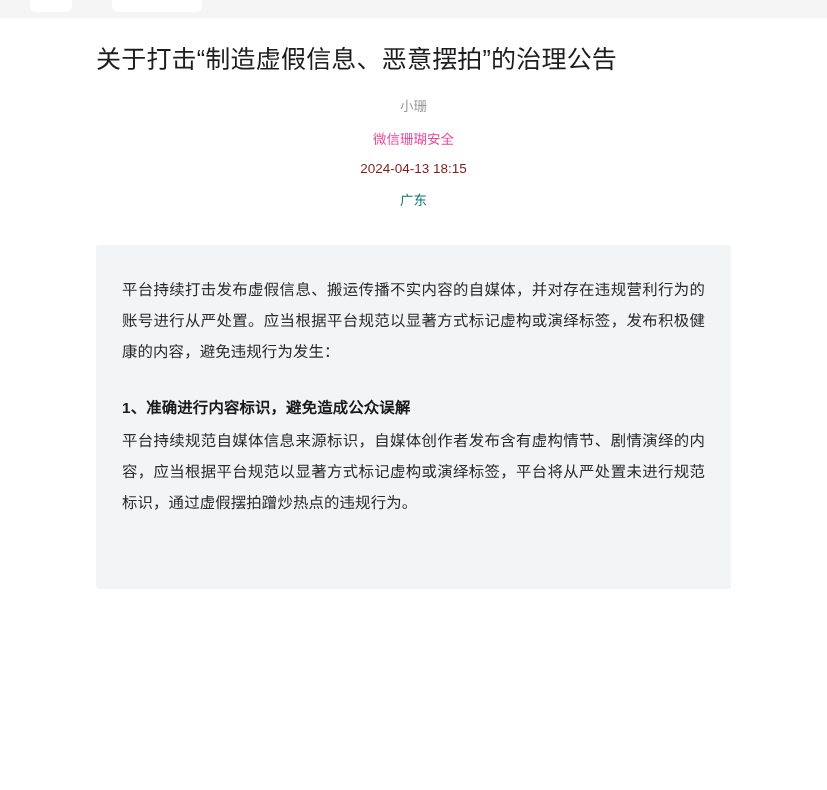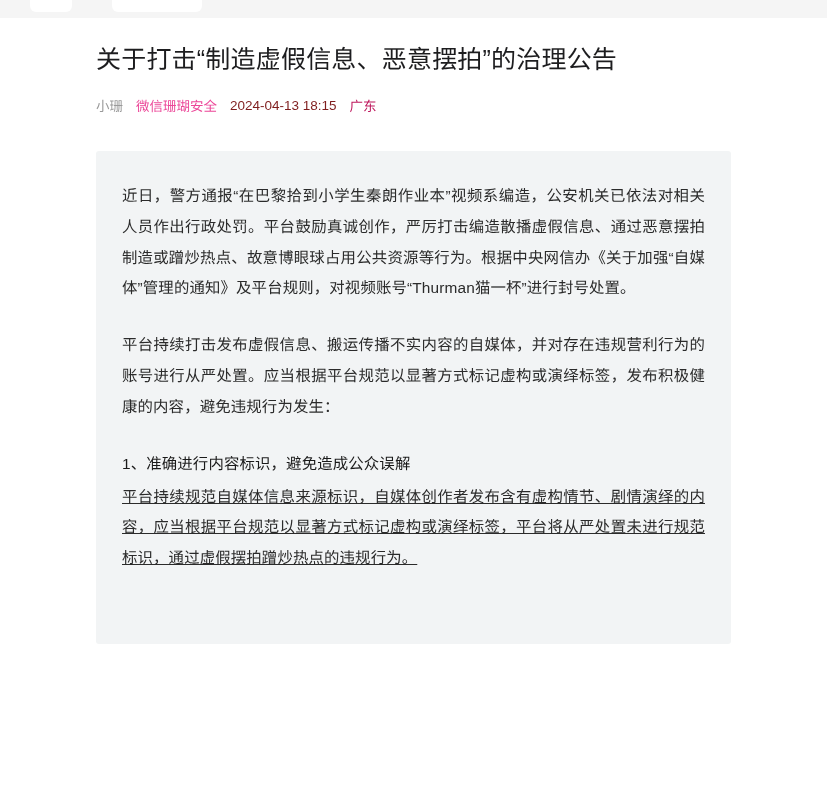--- a/index.html
+++ b/index.html
@@ -55,25 +55,26 @@
   }
 
   .meta {
     margin-top: 18px;
     font-size: 13.5px;
     color: #9a9a9a;
     display: flex;
     align-items: center;
     gap: 13px;
     white-space: nowrap;
+    flex-direction: column;
   }
   .meta .author { color: #9a9a9a; }
   .meta .account { color: #ec4899; }
   .meta .date { color: #7f1d1d; }
-  .meta .location { color: #be185d; }
+  .meta .location { color: #0f766e; }
 
   .content-card {
     margin-top: 36px;
     background: #f2f4f5;
     border-radius: 3px;
     padding: 30px 26px 44px 26px;
     box-sizing: border-box;
   }
 
   .para {
@@ -82,33 +83,32 @@
     color: #2b2b2b;
     margin: 0 0 26px 0;
     text-align: justify;
     letter-spacing: 0.15px;
   }
   .para:last-child { margin-bottom: 0; }
 
   .section-head {
     font-size: 15.4px;
     line-height: 2.0;
-    font-weight: 400;
+    font-weight: 700;
     color: #1a1a1a;
     margin: 0 0 2px 0;
     letter-spacing: 0.15px;
   }
   .section-body {
     font-size: 15.4px;
     line-height: 2.0;
     color: #2b2b2b;
     margin: 0 0 26px 0;
     text-align: justify;
     letter-spacing: 0.15px;
-    text-decoration: underline;
   }
 </style>
 </head>
 <body>
 
 <div class="top-strip">
   <div class="top-card a"></div>
   <div class="top-card b"></div>
 </div>
 
@@ -119,21 +119,20 @@
 
     <div class="meta">
       <span class="author">小珊</span>
       <span class="account">微信珊瑚安全</span>
       <span class="date">2024-04-13 18:15</span>
       <span class="location">广东</span>
     </div>
 
     <div class="content-card">
 
-      <p class="para">近日，警方通报“在巴黎拾到小学生秦朗作业本”视频系编造，公安机关已依法对相关人员作出行政处罚。平台鼓励真诚创作，严厉打击编造散播虚假信息、通过恶意摆拍制造或蹭炒热点、故意博眼球占用公共资源等行为。根据中央网信办《关于加强“自媒体”管理的通知》及平台规则，对视频账号“Thurman猫一杯”进行封号处置。</p>
 
       <p class="para">平台持续打击发布虚假信息、搬运传播不实内容的自媒体，并对存在违规营利行为的账号进行从严处置。应当根据平台规范以显著方式标记虚构或演绎标签，发布积极健康的内容，避免违规行为发生：</p>
 
       <p class="section-head">1、准确进行内容标识，避免造成公众误解</p>
       <p class="section-body">平台持续规范自媒体信息来源标识，自媒体创作者发布含有虚构情节、剧情演绎的内容，应当根据平台规范以显著方式标记虚构或演绎标签，平台将从严处置未进行规范标识，通过虚假摆拍蹭炒热点的违规行为。</p>
 
 
     </div>
 
   </div>

